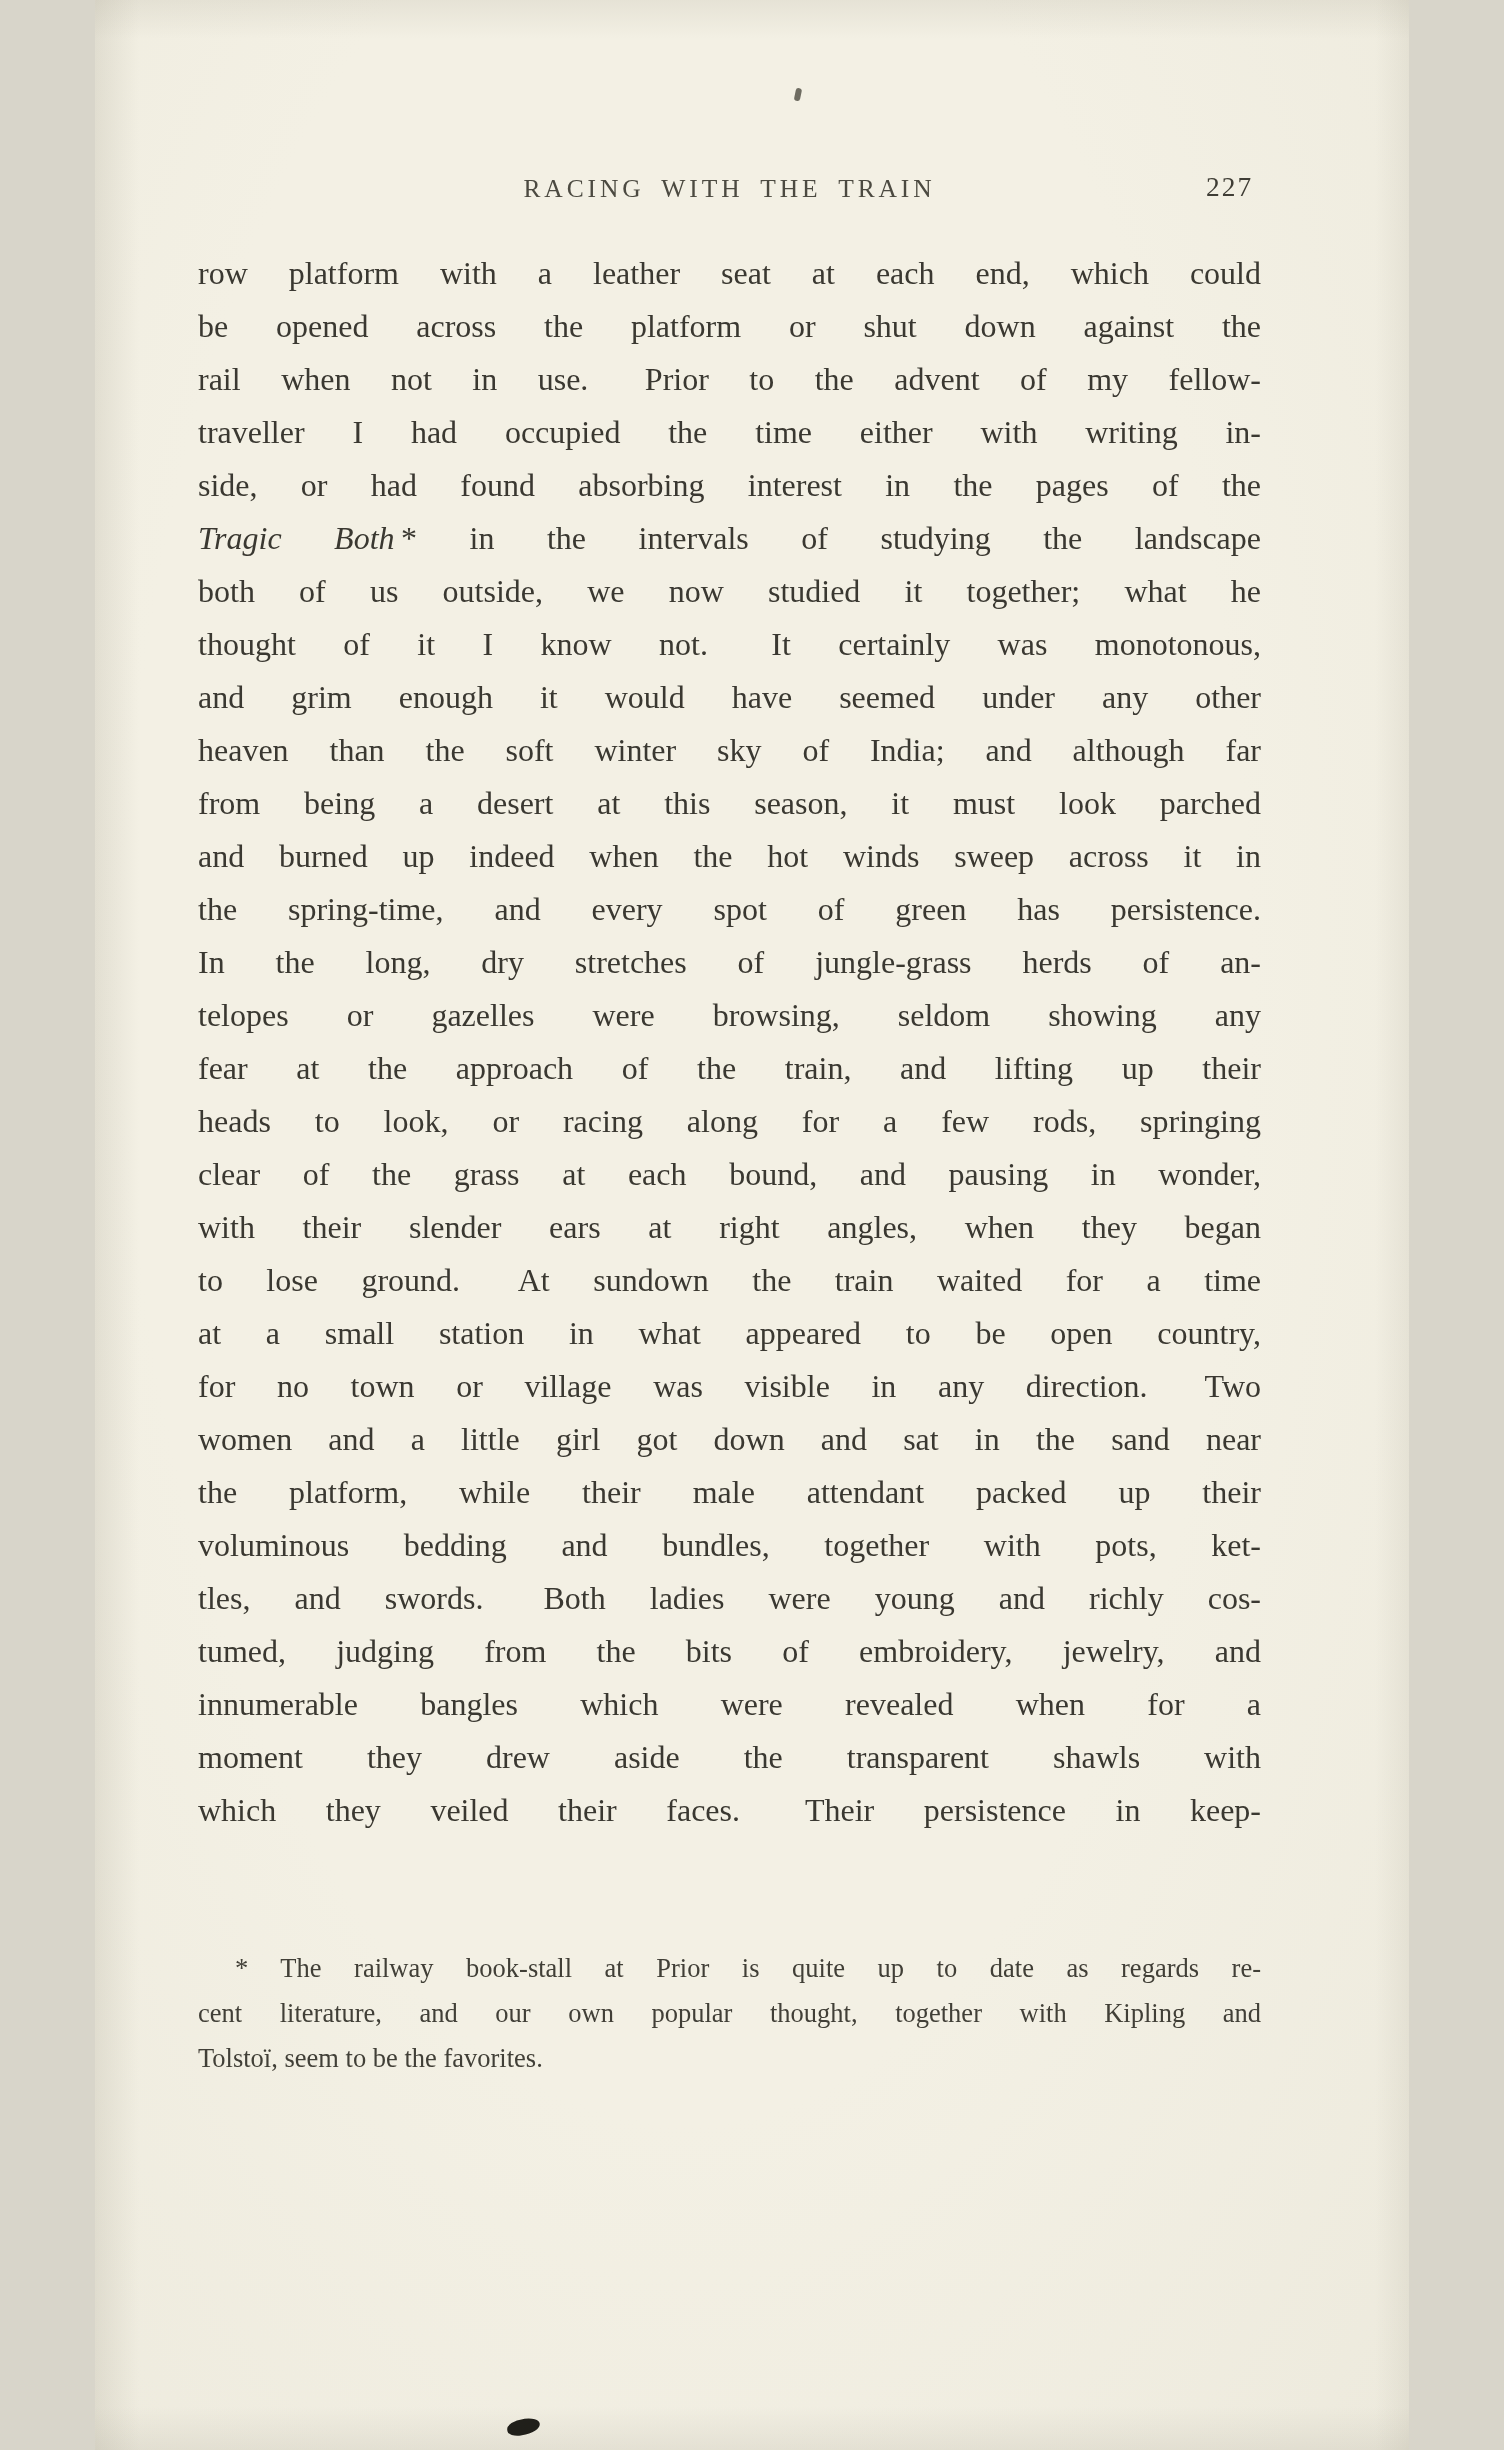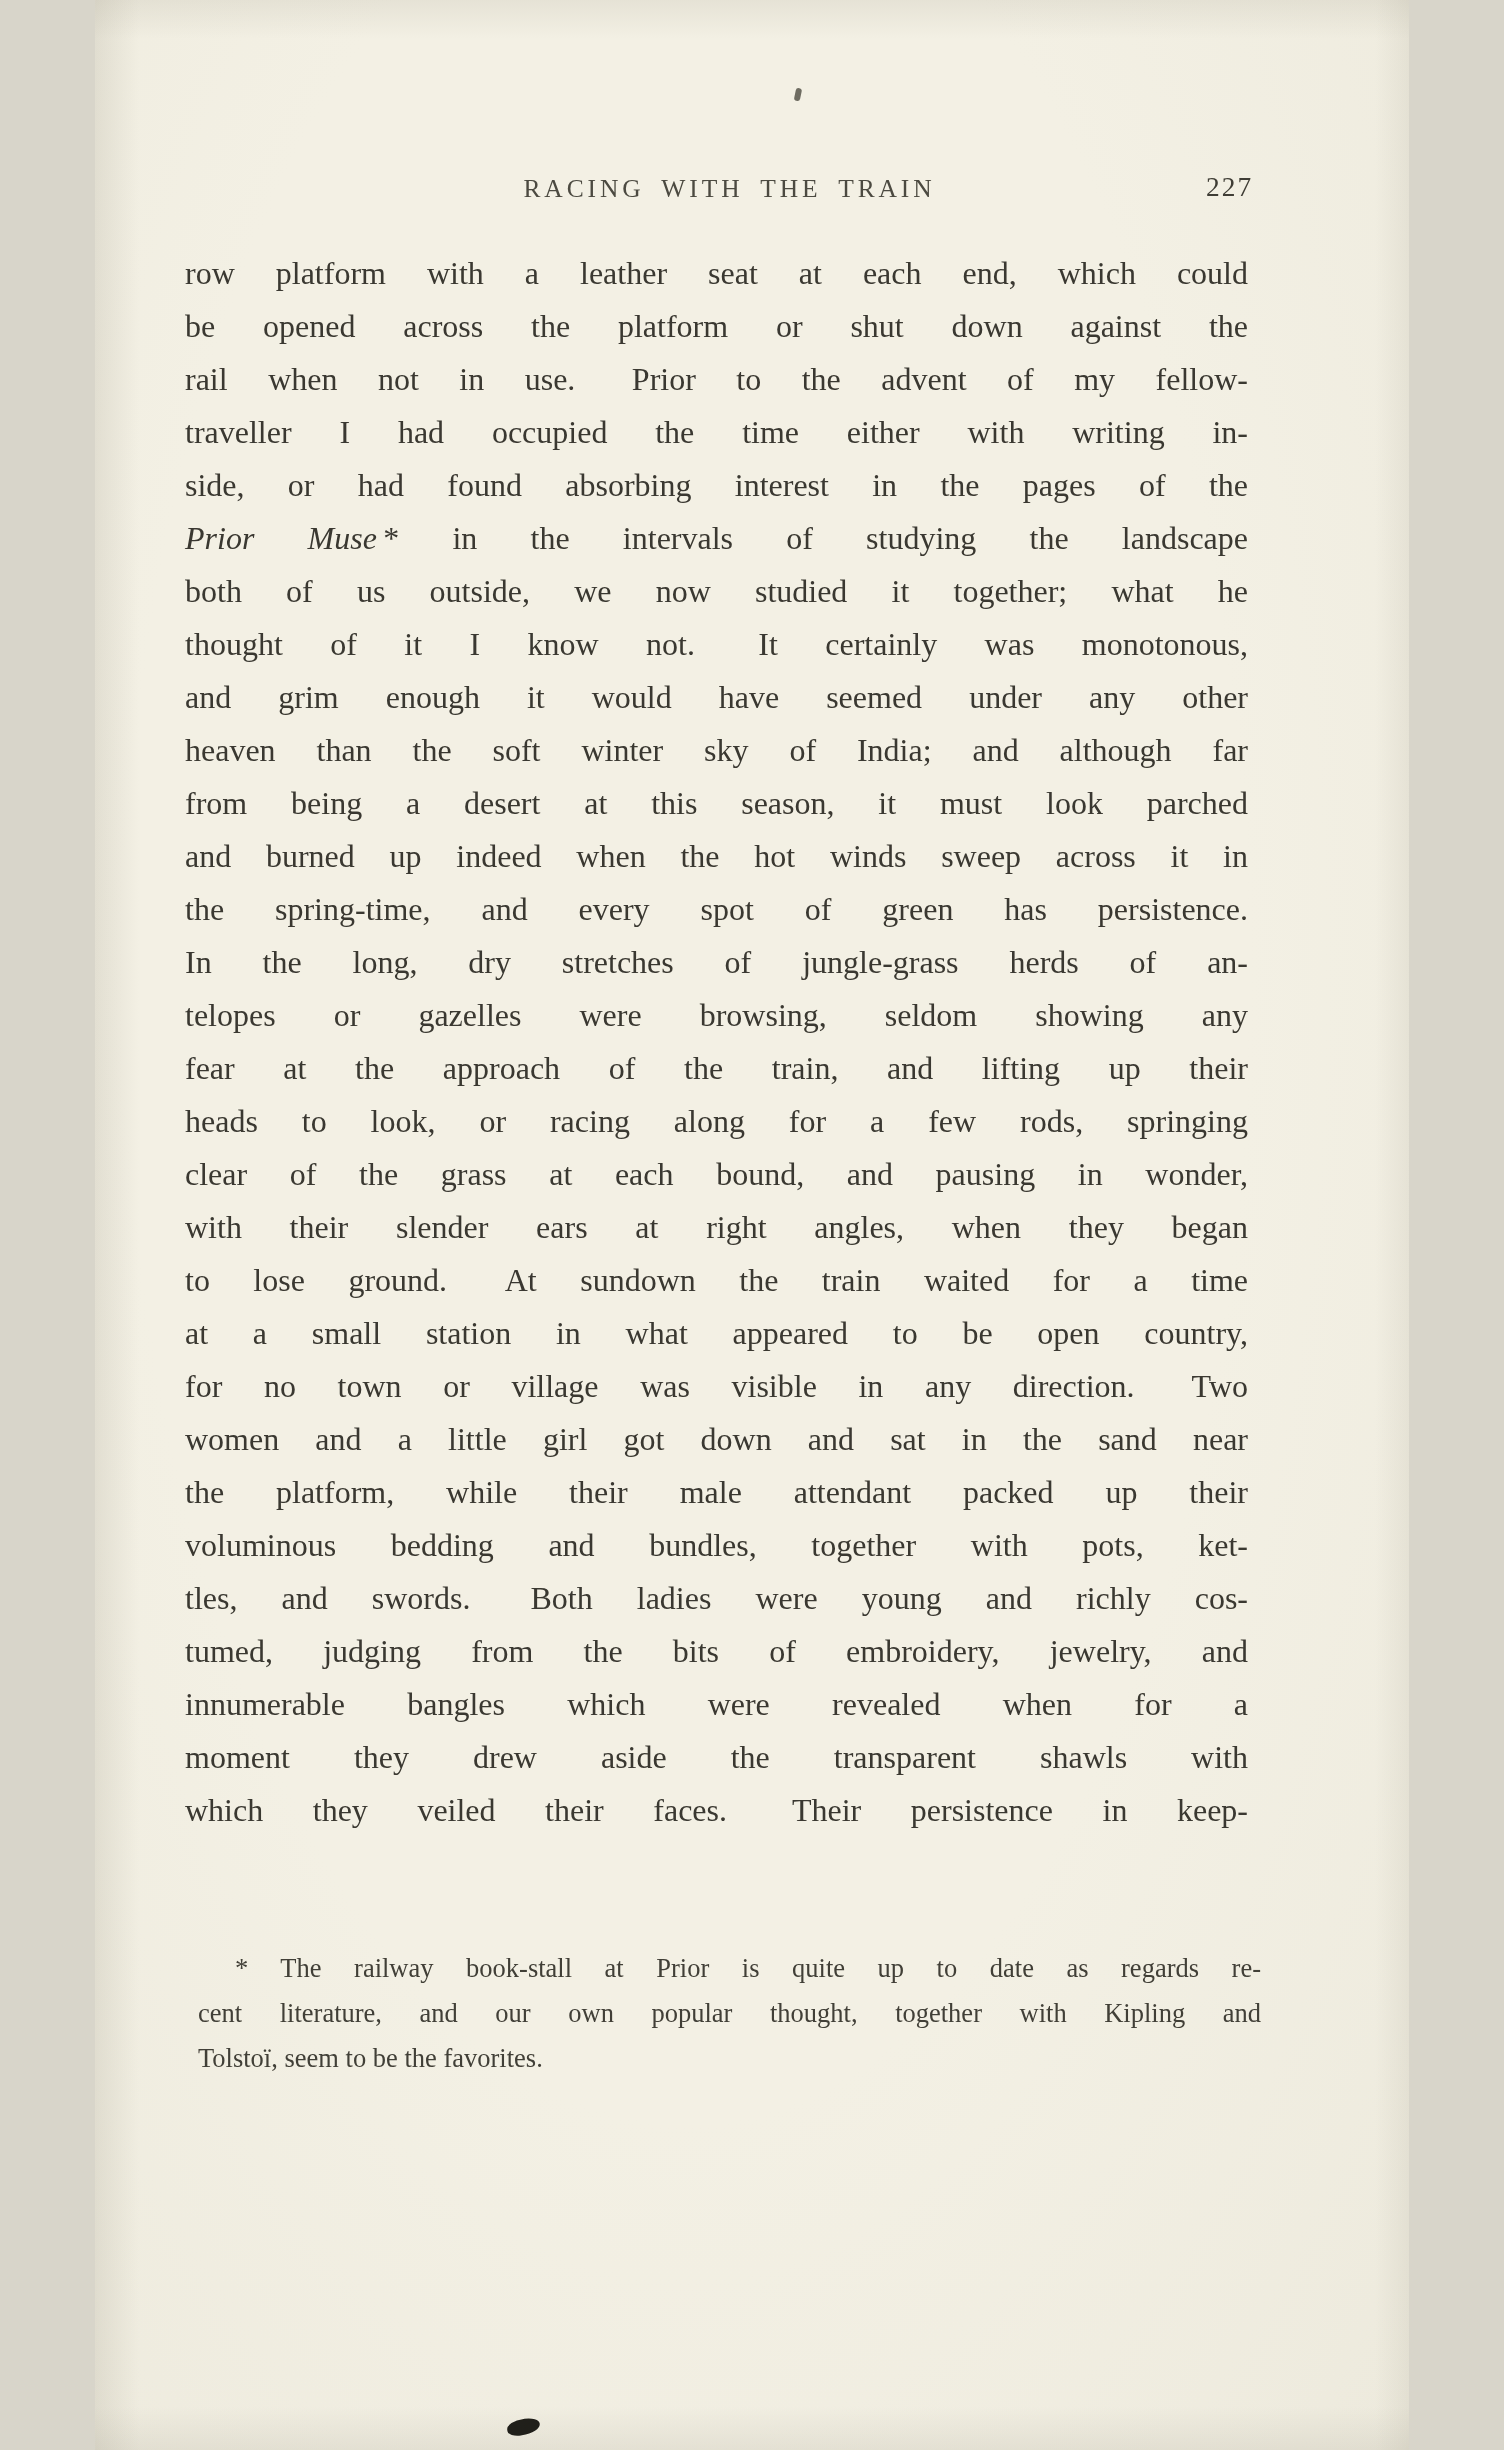--- a/index.html
+++ b/index.html
@@ -40,21 +40,21 @@
   .page-number {
     position: absolute;
     right: 7.8px;
     top: -2px;
     font-size: 27.4px;
     letter-spacing: 2px;
     color: #3f3d35;
   }
   .body-text {
     position: absolute;
-    left: 90px;
+    left: 103px;
     top: 247px;
     width: 1063px;
   }
   .body-text .line {
     font-size: 32px;
     line-height: 53px;
     text-align: justify;
     text-align-last: justify;
   }
   .body-text .line .italic {
@@ -111,21 +111,21 @@
     <span class="running-title">RACING WITH THE TRAIN</span>
     <span class="page-number">227</span>
   </div>
 
   <div class="body-text">
       <div class="line"><span>row platform with a leather seat at each end, which could</span></div>
       <div class="line"><span>be opened across the platform or shut down against the</span></div>
       <div class="line"><span>rail when not in use.  Prior to the advent of my fellow-</span></div>
       <div class="line"><span>traveller I had occupied the time either with writing in-</span></div>
       <div class="line"><span>side, or had found absorbing interest in the pages of the</span></div>
-      <div class="line"><span class="italic">Prior Muse</span><span> * in the intervals of studying the landscape</span></div>
+      <div class="line"><span class="italic">Tragic Both</span><span> * in the intervals of studying the landscape</span></div>
       <div class="line"><span>both of us outside, we now studied it together; what he</span></div>
       <div class="line"><span>thought of it I know not.  It certainly was monotonous,</span></div>
       <div class="line"><span>and grim enough it would have seemed under any other</span></div>
       <div class="line"><span>heaven than the soft winter sky of India; and although far</span></div>
       <div class="line"><span>from being a desert at this season, it must look parched</span></div>
       <div class="line"><span>and burned up indeed when the hot winds sweep across it in</span></div>
       <div class="line"><span>the spring-time, and every spot of green has persistence.</span></div>
       <div class="line"><span>In the long, dry stretches of jungle-grass herds of an-</span></div>
       <div class="line"><span>telopes or gazelles were browsing, seldom showing any</span></div>
       <div class="line"><span>fear at the approach of the train, and lifting up their</span></div>

